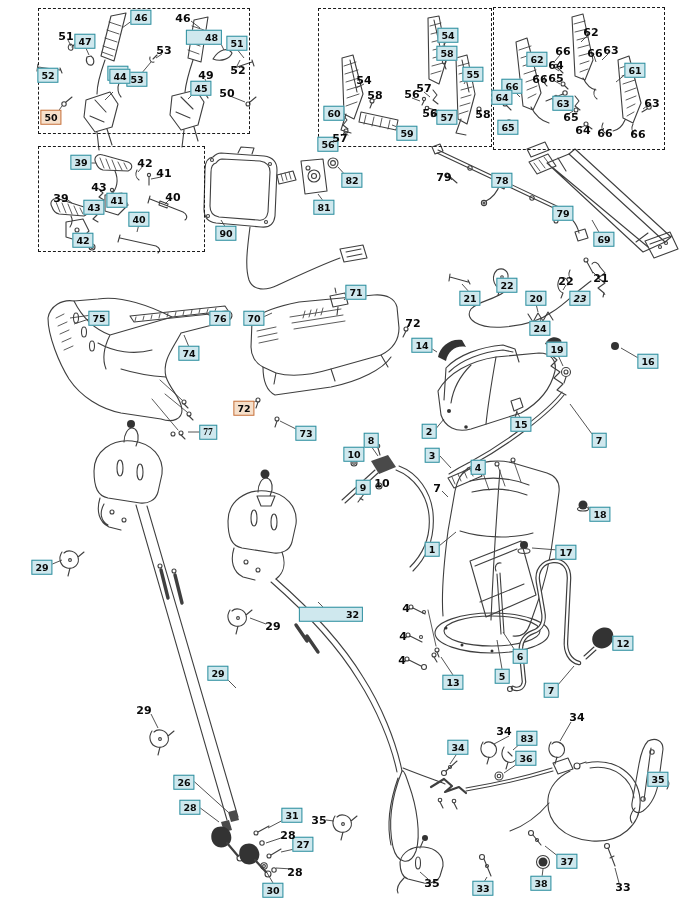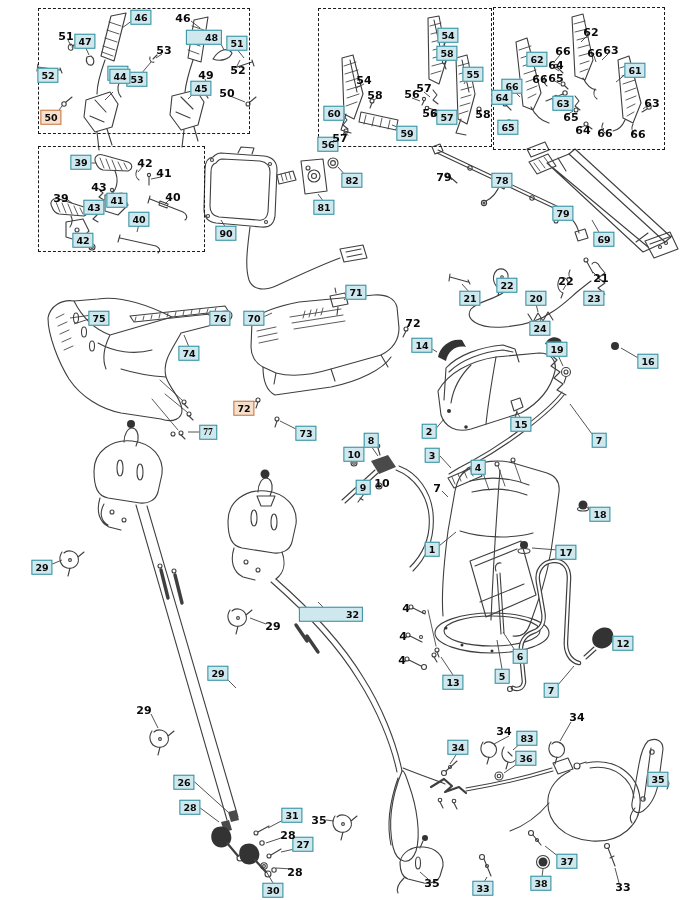--- a/index.html
+++ b/index.html
@@ -435,21 +435,21 @@
       <div class="callout badge" style="left: 83px; top: 240px;">42</div>
       <div class="callout badge" style="left: 226px; top: 233px;">90</div>
       <div class="callout badge" style="left: 324px; top: 207px;">81</div>
       <div class="callout badge" style="left: 352px; top: 180px;">82</div>
       <div class="callout badge" style="left: 502px; top: 180px;">78</div>
       <div class="callout badge" style="left: 563px; top: 213px;">79</div>
       <div class="callout badge" style="left: 604px; top: 239px;">69</div>
       <div class="callout badge" style="left: 507px; top: 285px;">22</div>
       <div class="callout badge" style="left: 470px; top: 298px;">21</div>
       <div class="callout badge" style="left: 536px; top: 298px;">20</div>
-      <div class="callout badge" style="left: 594px; top: 298px;">23</div>
+      <div class="callout badge" style="left: 580px; top: 298px; font-style: italic;">23</div>
       <div class="callout badge" style="left: 540px; top: 328px;">24</div>
       <div class="callout badge" style="left: 356px; top: 292px;">71</div>
       <div class="callout badge" style="left: 254px; top: 318px;">70</div>
       <div class="callout badge" style="left: 99px; top: 318px;">75</div>
       <div class="callout badge" style="left: 220px; top: 318px;">76</div>
       <div class="callout badge" style="left: 189px; top: 353px;">74</div>
       <div class="callout badge" style="left: 422px; top: 345px;">14</div>
       <div class="callout badge" style="left: 557px; top: 349px;">19</div>
       <div class="callout badge" style="left: 648px; top: 361px;">16</div>
       <div class="callout badge orange" style="left: 244px; top: 408px;">72</div>

